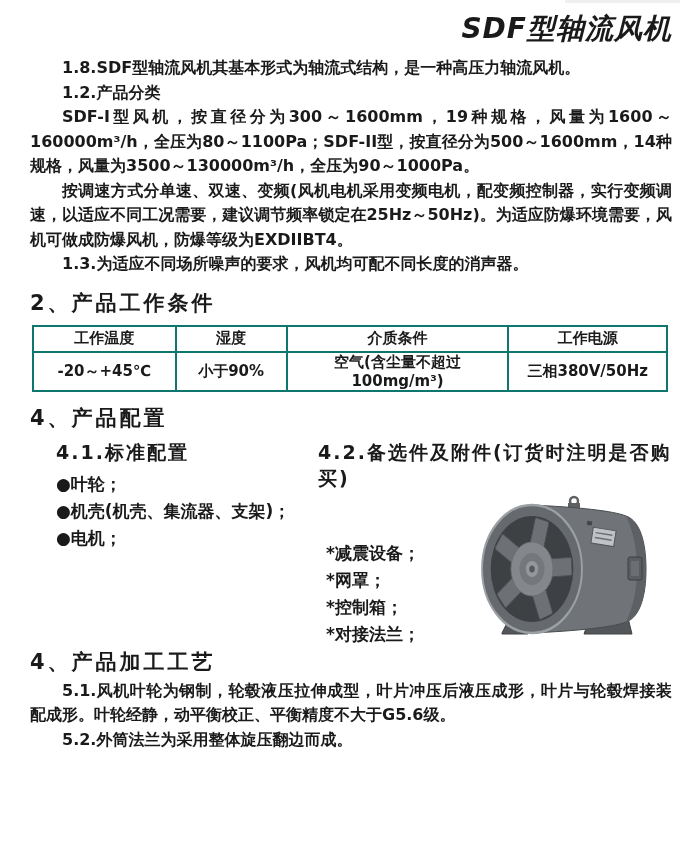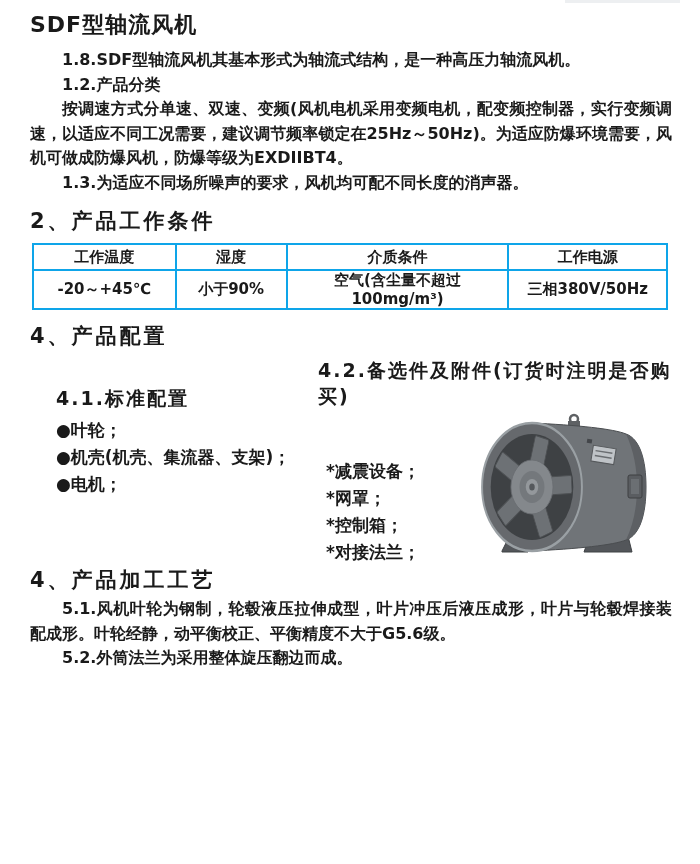--- a/index.html
+++ b/index.html
@@ -11,48 +11,49 @@
     font-weight: bold;
     position: relative;
   }
   .top-strip {
     position: absolute; top: 0; left: 565px; width: 115px; height: 3px;
     background: #edeff1;
   }
   .doc { padding: 6px 28px 0 30px; }
 
   .title {
-    font-size: 22px; text-align: left; margin: 4px 0 8px 0;
+    font-size: 28px; text-align: right; margin: 4px 0 8px 0;
     letter-spacing: 1px;
+    font-style: italic;
   }
   .sec-heading {
     font-size: 21px; letter-spacing: 3px; margin: 12px 0 3px 0;
     line-height: 28px;
   }
   .para {
     font-size: 16px; line-height: 24.5px; margin: 0;
     text-align: justify;
   }
   .indent { text-indent: 2em; }
 
   table.cond {
     border-collapse: collapse; width: 636px; margin: 8px 0 2px 2px;
     table-layout: fixed;
   }
   table.cond th, table.cond td {
-    border: 2px solid #0ea5e9; text-align: center; font-weight: bold;
+    border: 2px solid #0f766e; text-align: center; font-weight: bold;
     padding: 0 2px;
   }
   table.cond th { height: 26px; font-size: 15px; }
   table.cond td { height: 28px; font-size: 15px; }
   .col-temp { width: 22.5%; } .col-hum { width: 17.5%; }
   .col-med  { width: 35%;   } .col-pow { width: 25%;   }
 
   .cfg-row { display: flex; margin-bottom: -12px; }
-  .cfg-left { width: 288px; flex: none; margin-top: 28px; }
+  .cfg-left { width: 288px; flex: none; }
   .cfg-right { flex: 1; }
   .sub-heading {
     font-size: 19px; letter-spacing: 2px; margin: 4px 0 6px 0; line-height: 26px;
   }
   .cfg-left .sub-heading { padding-left: 26px; }
   .cfg-list { list-style: none; margin: 0; padding: 0; }
   .cfg-left .cfg-list { padding-left: 26px; }
   .cfg-list li { font-size: 17px; line-height: 27px; white-space: nowrap; }
   .right-body { display: flex; align-items: flex-start; }
   .opt-list { width: 150px; flex: none; padding-left: 8px; margin-top: 43px; }
@@ -63,20 +64,21 @@
 <body>
 
 <div class="top-strip"></div>
 
 <div class="doc">
 
   <h1 class="title">SDF型轴流风机</h1>
 
   <p class="para indent">1.8.SDF型轴流风机其基本形式为轴流式结构，是一种高压力轴流风机。</p>
   <p class="para indent">1.2.产品分类</p>
+  <p class="para indent">SDF-I型风机，按直径分为300～1600mm，19种规格，风量为1600～160000m³/h，全压为80～1100Pa；SDF-II型，按直径分为500～1600mm，14种规格，风量为3500～130000m³/h，全压为90～1000Pa。</p>
   <p class="para indent">按调速方式分单速、双速、变频(风机电机采用变频电机，配变频控制器，实行变频调速，以适应不同工况需要，建议调节频率锁定在25Hz～50Hz)。为适应防爆环境需要，风机可做成防爆风机，防爆等级为EXDIIBT4。</p>
   <p class="para indent">1.3.为适应不同场所噪声的要求，风机均可配不同长度的消声器。</p>
 
   <h2 class="sec-heading">2、产品工作条件</h2>
   <table class="cond">
     <thead>
       <tr>
         <th class="col-temp">工作温度</th>
         <th class="col-hum">湿度</th>
         <th class="col-med">介质条件</th>

